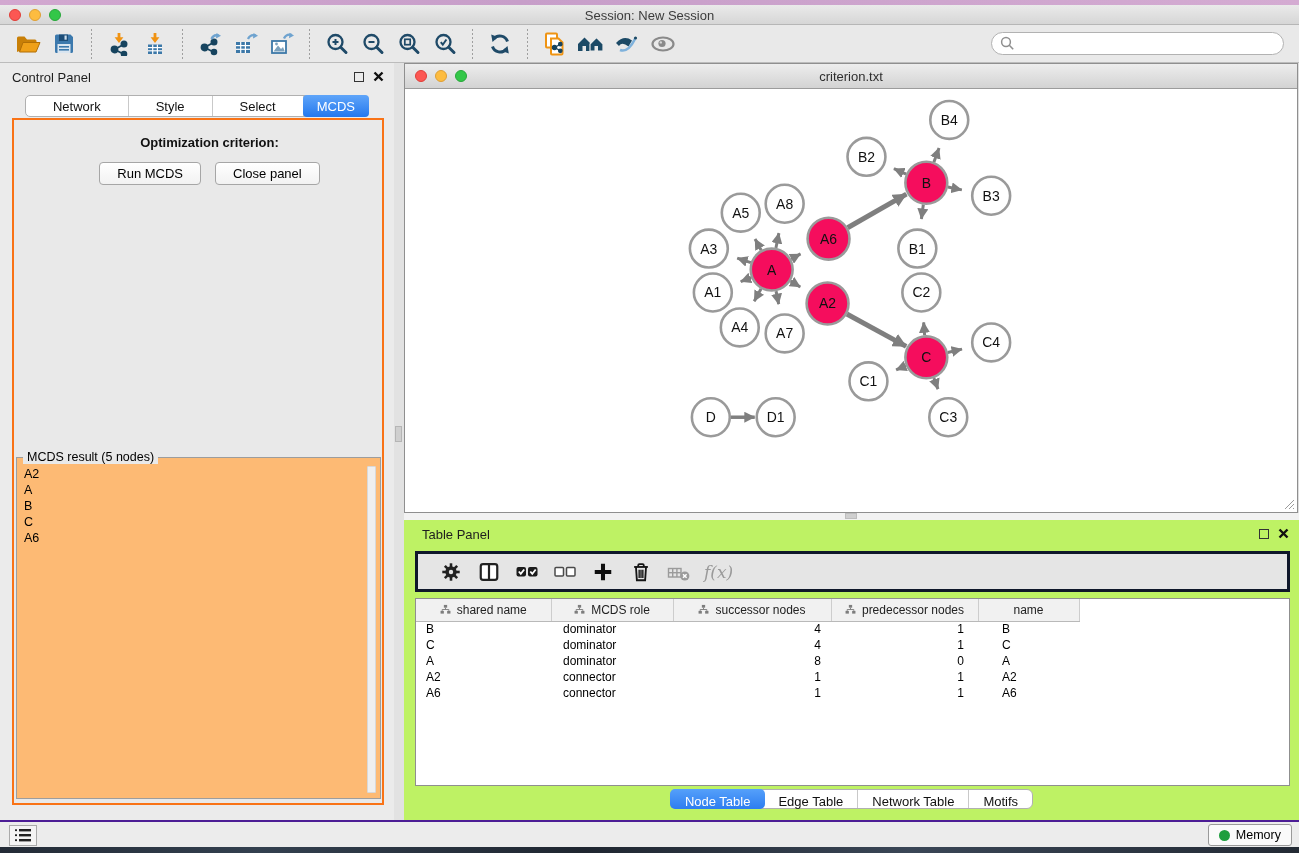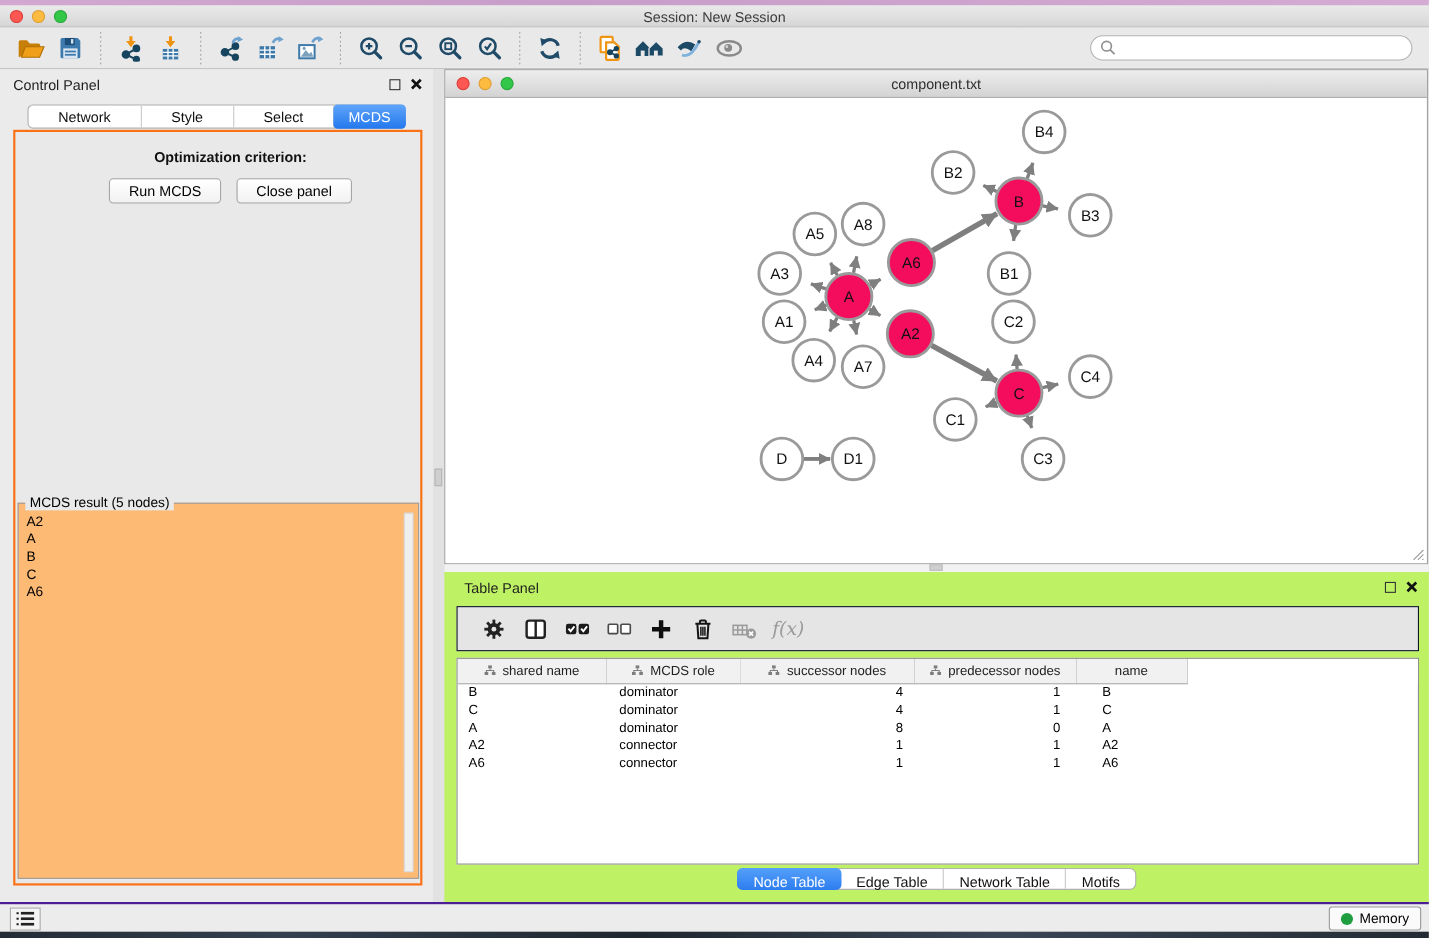--- a/index.html
+++ b/index.html
@@ -89,21 +89,21 @@
     background:linear-gradient(#ededed,#d3d3d3); border-bottom:1px solid #9c9c9c; }
   .net-titlebar .lights { top:6px; left:10px; }
   .net-title { position:absolute; left:0; right:0; top:5px; text-align:center; font-size:13px; color:#2e2e2e; }
   .net-canvas { position:absolute; left:0; right:0; top:25px; bottom:0; background:#fff; }
   .net-canvas svg { width:100%; height:100%; display:block; }
   .resize-grip { position:absolute; right:2px; bottom:2px; width:12px; height:12px; }
 
   
   .table-panel { position:absolute; left:404px; right:0; top:457px; height:300px; background:#bef264; }
   .tp-toolbar { position:absolute; left:11px; right:9px; top:31px; height:41px;
-    background:#e5e5e5; border:1px solid #0f172a; display:flex; align-items:center; padding-left:14px; gap:0; }
+    background:#e5e5e5; border:3px solid #0f172a; display:flex; align-items:center; padding-left:14px; gap:0; }
   .tp-btn { width:38px; height:34px; background:none; border:none; display:flex; align-items:center; justify-content:center; }
   .fx-label { font-family:"DejaVu Serif", serif; font-style:italic; font-size:17px; color:#9a9a9a; margin-left:6px; }
   .tp-table-wrap { position:absolute; left:11px; right:9px; top:78px; height:188px;
     background:#fff; border:1px solid #8f8f8f; overflow:hidden; }
   table.node-table { border-collapse:collapse; table-layout:fixed; width:100%; }
   table.node-table th.real { background:#f1f1f1; border-bottom:1px solid #b9b9b9; border-right:1px solid #cdcdcd;
     height:22px; font-weight:normal; font-size:12px; color:#222; text-align:center; position:relative; }
   table.node-table th.filler { background:#fff; border:none; }
   table.node-table td { height:16px; font-size:12px; color:#000; white-space:nowrap; overflow:hidden; }
   td.al { text-align:left; } td.ar { text-align:right; }
@@ -351,21 +351,21 @@
       <div class="v-grip"></div>
     </div>
 
     <div class="network-frame">
       <div class="net-titlebar">
         <div class="lights">
           <span class="light red"></span>
           <span class="light yellow"></span>
           <span class="light green"></span>
         </div>
-        <div class="net-title">component.txt</div>
+        <div class="net-title">criterion.txt</div>
       </div>
       <div class="net-canvas">
         <svg id="net-svg" viewBox="0 0 893 424" preserveAspectRatio="xMidYMid meet">
             <defs>
               <marker id="arr" viewBox="0 0 10 10" refX="9.5" refY="5" markerWidth="11" markerHeight="11" orient="auto" markerUnits="userSpaceOnUse">
                 <path d="M0,0 L10,5 L0,10 Z" fill="#7F7F7F"></path>
               </marker>
               <marker id="arrB" viewBox="0 0 10 10" refX="9.5" refY="5" markerWidth="14" markerHeight="14" orient="auto" markerUnits="userSpaceOnUse">
                 <path d="M0,0 L10,5 L0,10 Z" fill="#7F7F7F"></path>
               </marker>

